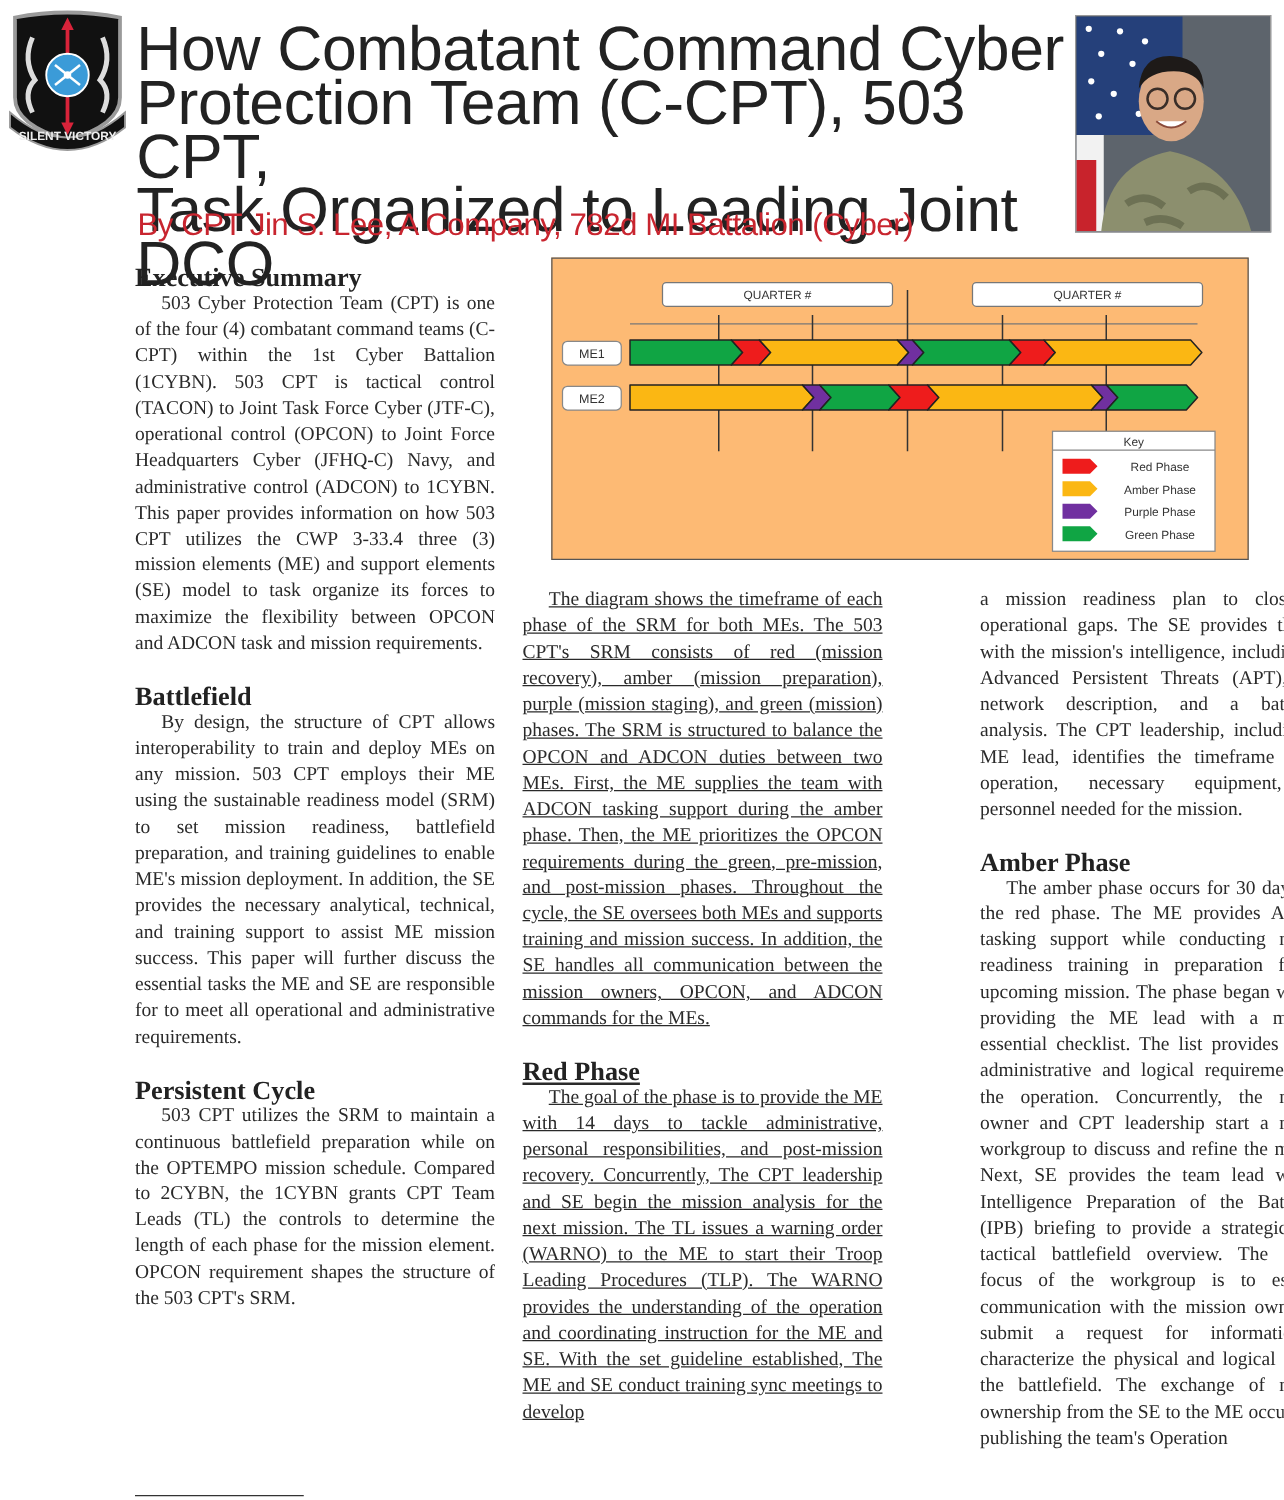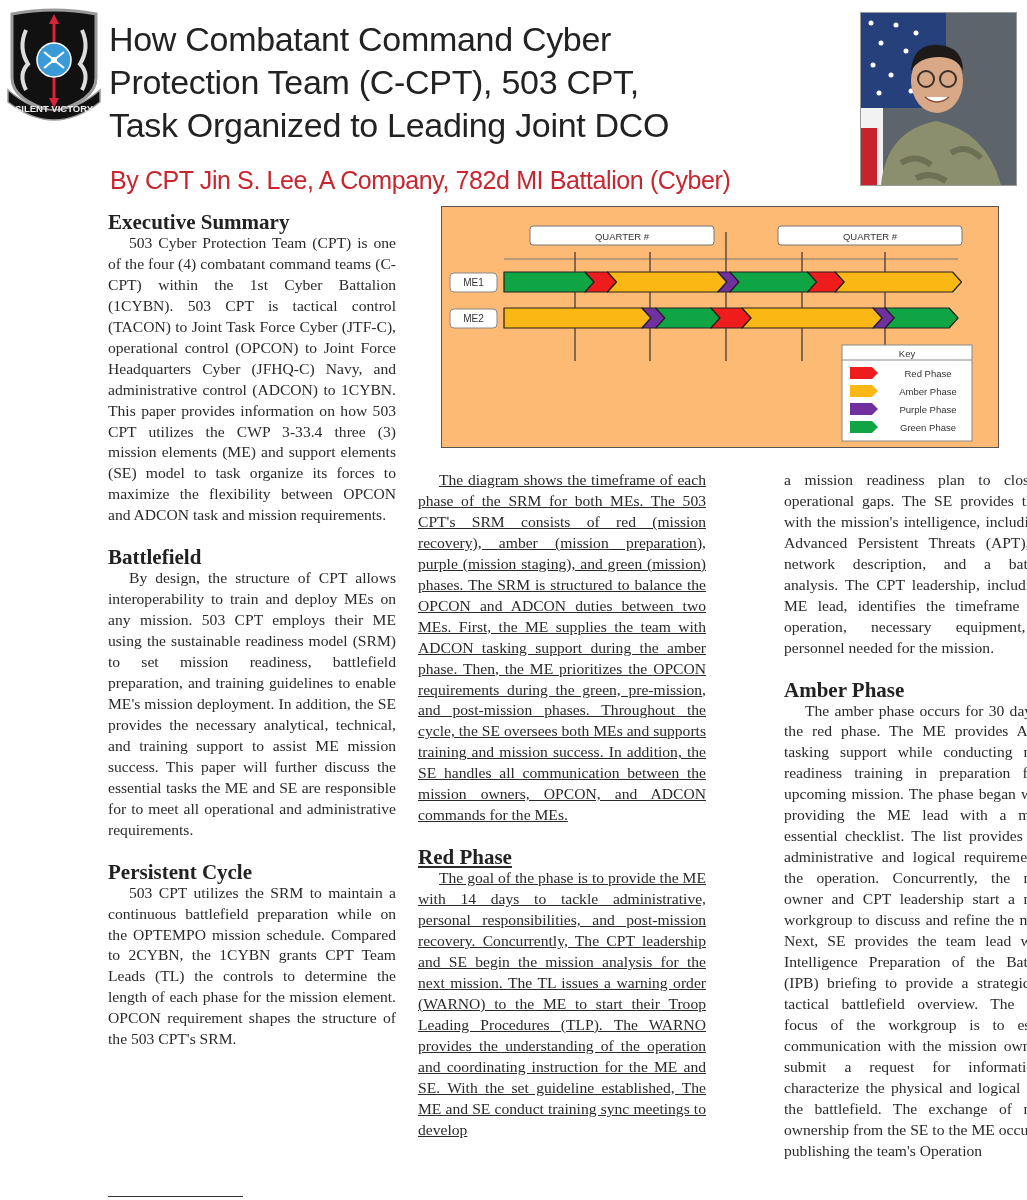--- a/index.html
+++ b/index.html
@@ -1,20 +1,20 @@
 <!DOCTYPE html>
 <html><head>
 <meta charset="utf-8">
 <style>
   html, body { margin:0; padding:0; background:#ffffff; }
   body { width:1027px; height:1200px; position:relative; overflow:hidden; font-family:"Liberation Serif", serif; color:#2a2a2a; }
   .abs { position:absolute; }
   
   #insignia { left:4px; top:8px; width:100px; height:118px; }
-  #title { left:109px; top:18px; width:750px; font-family:"Liberation Sans", sans-serif; font-size:34px; line-height:43px; color:#222; letter-spacing:-0.3px; margin:0; font-weight:normal; }
+  #title { left:109px; top:18px; width:750px; font-family:"Liberation Sans", sans-serif; font-size:50px; line-height:43px; color:#222; letter-spacing:-0.3px; margin:0; font-weight:normal; }
   #byline { left:110px; top:166px; font-family:"Liberation Sans", sans-serif; font-size:25px; color:#c8252f; letter-spacing:-0.4px; }
   #portrait { left:860px; top:12px; width:155px; height:172px; border:1px solid #999; overflow:hidden; background:#5f6670; }
   
   .col { position:absolute; font-size:15.6px; line-height:20.95px; text-align:justify; }
   .col h3 { font-size:21px; font-weight:bold; margin:0; line-height:20.95px; color:#222; }
   .col p { margin:0; text-indent:21px; }
   .col p.noindent { text-indent:0; }
   .gap { height:21px; }
   #col1 { left:108px; top:212px; width:288px; }
   #col2 { left:418px; top:470px; width:288px;text-decoration:underline; }

